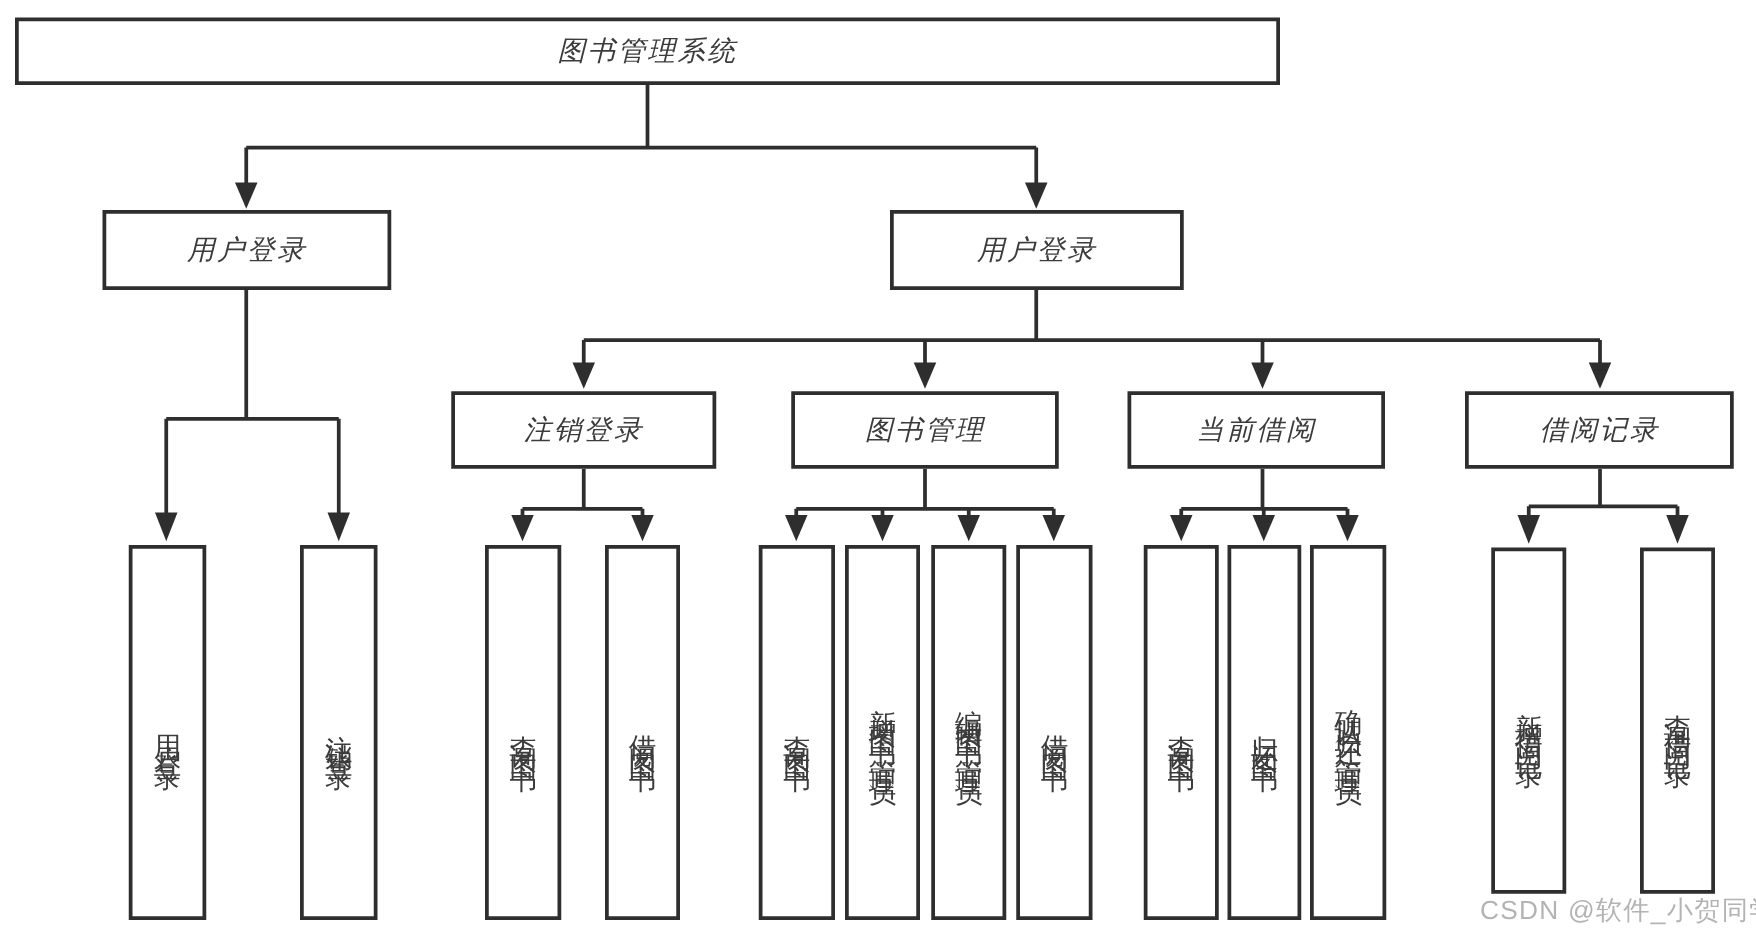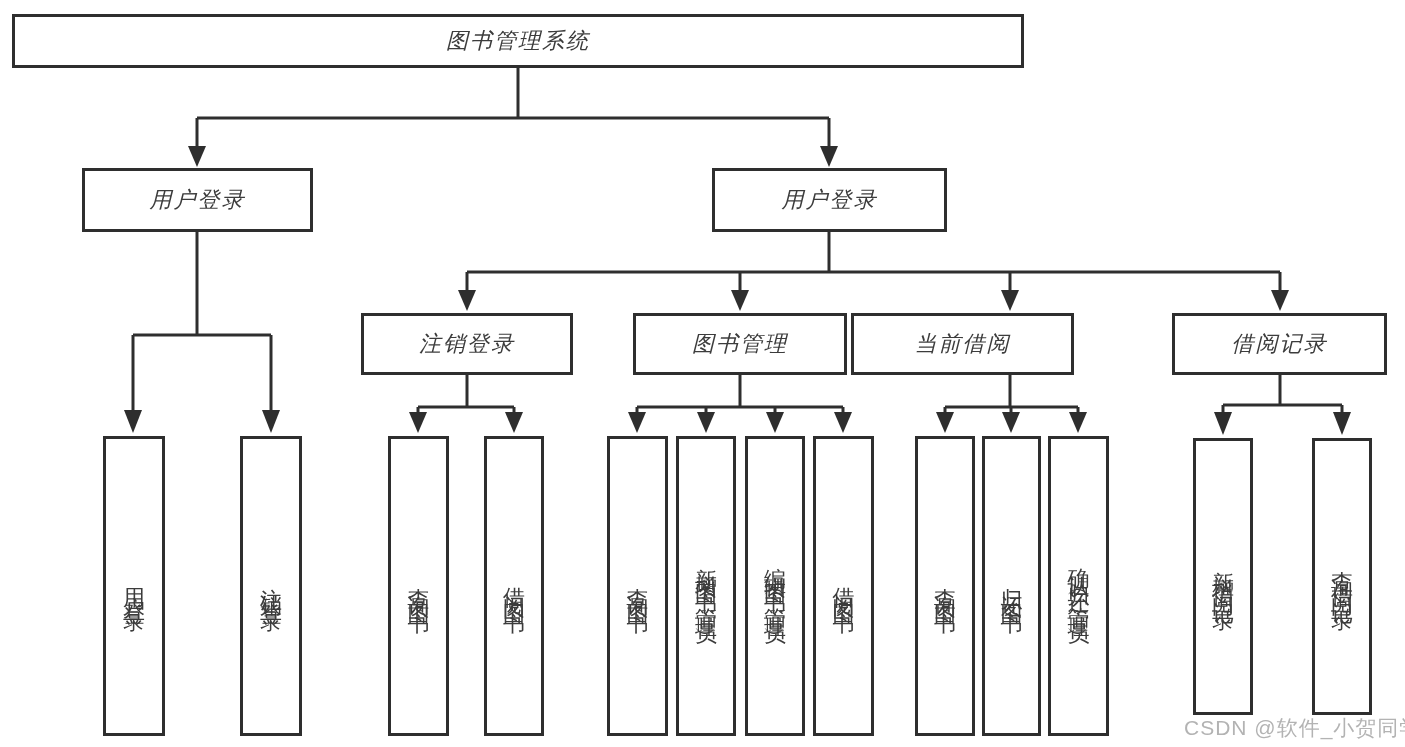--- a/index.html
+++ b/index.html
@@ -119,21 +119,21 @@
   <div class="node" style="left:712px;top:168px;width:235px;height:64px">
     <span class="h-label">用户登录</span>
   </div>
 
   <div class="node" style="left:361px;top:313px;width:212px;height:62px">
     <span class="h-label">注销登录</span>
   </div>
   <div class="node" style="left:633px;top:313px;width:214px;height:62px">
     <span class="h-label">图书管理</span>
   </div>
-  <div class="node" style="left:851px;top:313px;width:223px;height:62px">
+  <div class="node" style="left:902px;top:313px;width:206px;height:62px">
     <span class="h-label">当前借阅</span>
   </div>
   <div class="node" style="left:1172px;top:313px;width:215px;height:62px">
     <span class="h-label">借阅记录</span>
   </div>
 
   <div class="node" style="left:103px;top:436px;width:62px;height:300px">
     <span class="v-label">用户登录</span>
   </div>
   <div class="node" style="left:240px;top:436px;width:62px;height:300px">

